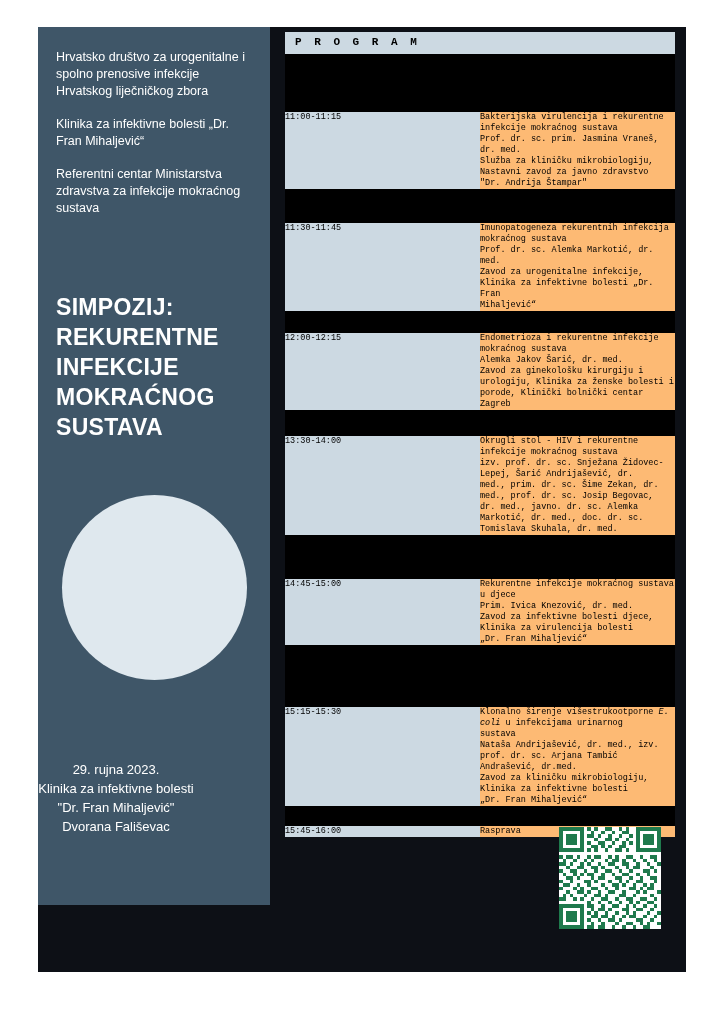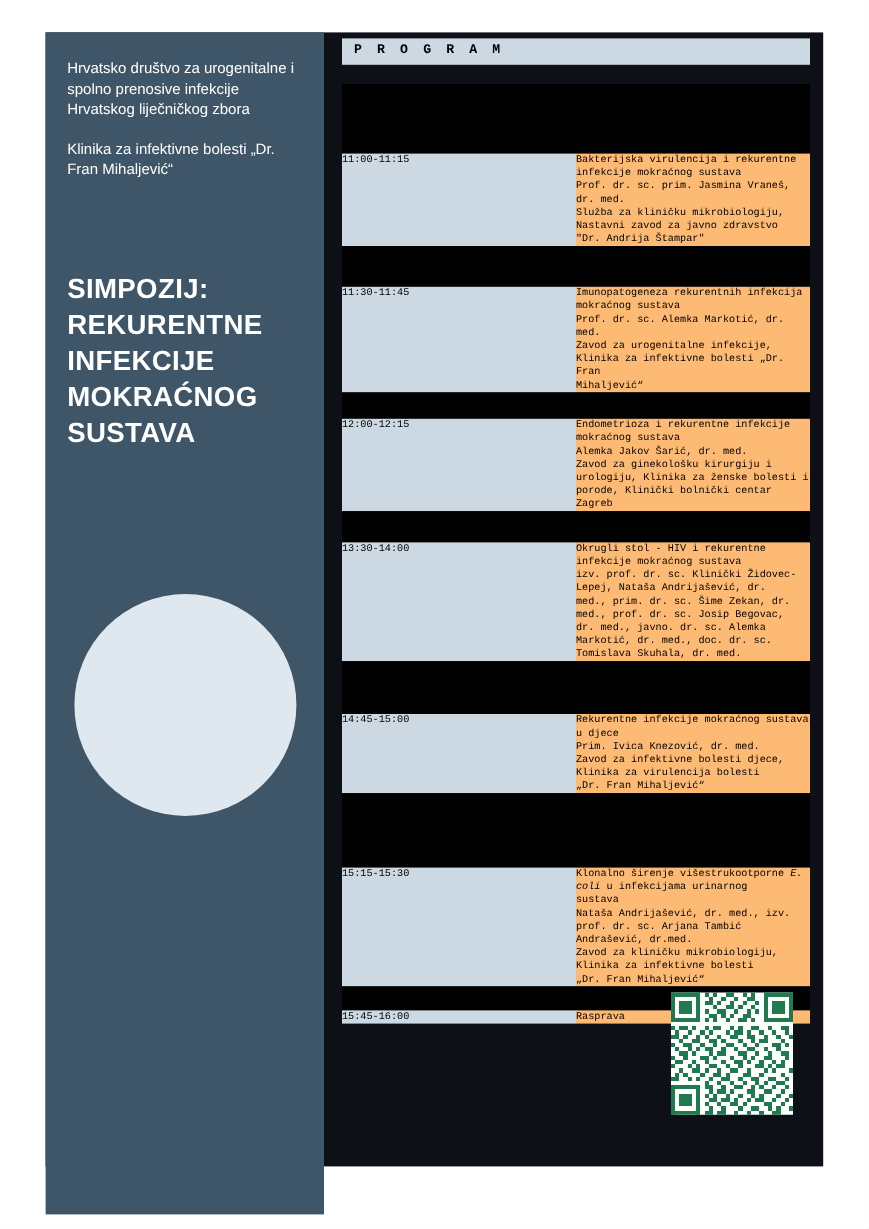--- a/index.html
+++ b/index.html
@@ -28,21 +28,21 @@
     width: 648px;
     height: 945px;
     background: #0d1016;
   }
   
   .left-col {
     position: absolute;
     left: 38px;
     top: 27px;
     width: 232px;
-    height: 985px;
+    height: 878px;
     background: #3f5668;
     box-sizing: border-box;
     padding: 20px 18px 0 18px;
     color: #ffffff;
   }
   .org-block {
     font-size: 12.5px;
     line-height: 17px;
     color: #ffffff;
     margin-top: 2px;
@@ -101,21 +101,21 @@
     background: #ccd9e2;
     padding: 4px 8px 4px 10px;
     box-sizing: border-box;
     width: 390px;
     height: 22px;
   }
   table.program {
     border-collapse: collapse;
     width: 390px;
     table-layout: fixed;
-    margin-top: 16px;
+    margin-top: 0;
     padding-left: 48px;
   }
   table.program td {
     vertical-align: top;
     padding: 0;
   }
   tr.spacer td {
     background: #000000;
     height: 10px;
     font-size: 0;
@@ -159,20 +159,21 @@
 <body>
 
 <div class="poster">
 
   <div class="dark-bg"></div>
 
   <div class="left-col">
     <div class="org-block">
       <p>Hrvatsko društvo za urogenitalne i spolno prenosive infekcije Hrvatskog liječničkog zbora</p>
       <p>Klinika za infektivne bolesti „Dr. Fran Mihaljević“</p>
+      <p>Referentni centar Ministarstva zdravstva za infekcije mokraćnog sustava</p>
     </div>
     <div class="symposium-title">SIMPOZIJ: REKURENTNE INFEKCIJE MOKRAĆNOG SUSTAVA</div>
   </div>
 
   <div class="illus-wrap">
     <div class="illus-circle"></div>
     <svg width="185" height="185" viewBox="0 0 185 185">
 
       <path d="M52 42 C38 44 32 56 34 70 C36 84 46 92 56 88 C64 85 62 74 60 66 C58 57 60 46 52 42 Z" fill="#c0392b"></path>
       <path d="M52 47 C42 49 38 58 40 69 C42 80 49 86 56 83 C61 81 59 73 57 66 C55 58 57 50 52 47 Z" fill="#e74c3c"></path>
@@ -197,20 +198,26 @@
       </g>
       <g fill="#ffffff">
         <circle cx="38" cy="57" r="2.2"></circle>
           <circle cx="46" cy="63" r="2.2"></circle>
         <circle cx="127" cy="69" r="2"></circle>
           <circle cx="134" cy="75" r="2"></circle>
       </g>
     </svg>
   </div>
 
+  <div class="footer-block">
+    <div>29. rujna 2023.</div>
+    <div>Klinika za infektivne bolesti</div>
+    <div>"Dr. Fran Mihaljević"</div>
+    <div>Dvorana Fališevac</div>
+  </div>
 
   <div class="program-area">
     <div class="program-header">P R O G R A M</div>
     <table class="program">
       <tbody id="program-body">
           <tr class="spacer">
             <td colspan="2" style="height: 58px;"></td>
           </tr>
           <tr>
             <td class="time">11:00-11:15</td>
@@ -248,21 +255,21 @@
           <tr class="spacer">
             <td colspan="2" style="height: 12px;"></td>
           </tr>
           <tr class="spacer">
             <td colspan="2" style="height: 14px;"></td>
           </tr>
           <tr>
             <td class="time">13:30-14:00</td>
             <td class="desc">
               <span class="ttl">Okrugli stol - HIV i rekurentne infekcije mokraćnog sustava</span>
-              <span class="line">izv. prof. dr. sc. Klinički Židovec-Lepej, Nataša Andrijašević, dr.</span>
+              <span class="line">izv. prof. dr. sc. Snježana Židovec-Lepej, Šarić Andrijašević, dr.</span>
               <span class="line">med., prim. dr. sc. Šime Zekan, dr. med., prof. dr. sc. Josip Begovac,</span>
               <span class="line">dr. med., javno. dr. sc. Alemka Markotić, dr. med., doc. dr. sc.</span>
               <span class="line">Tomislava Skuhala, dr. med.</span>
             </td>
           </tr>
           <tr class="spacer">
             <td colspan="2" style="height: 44px;"></td>
           </tr>
           <tr>
             <td class="time">14:45-15:00</td>

